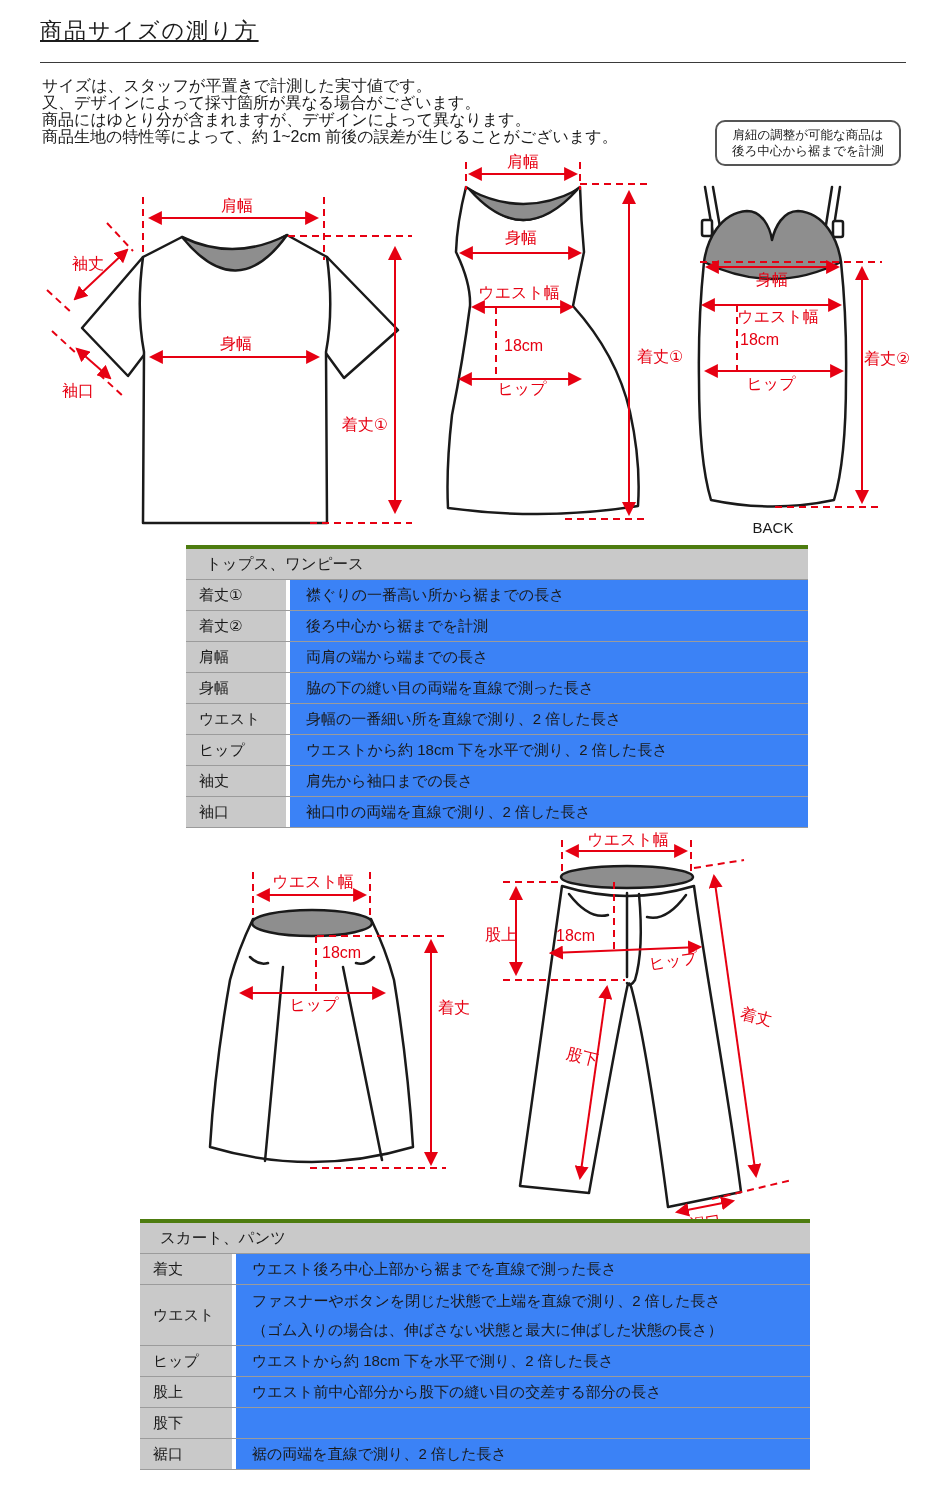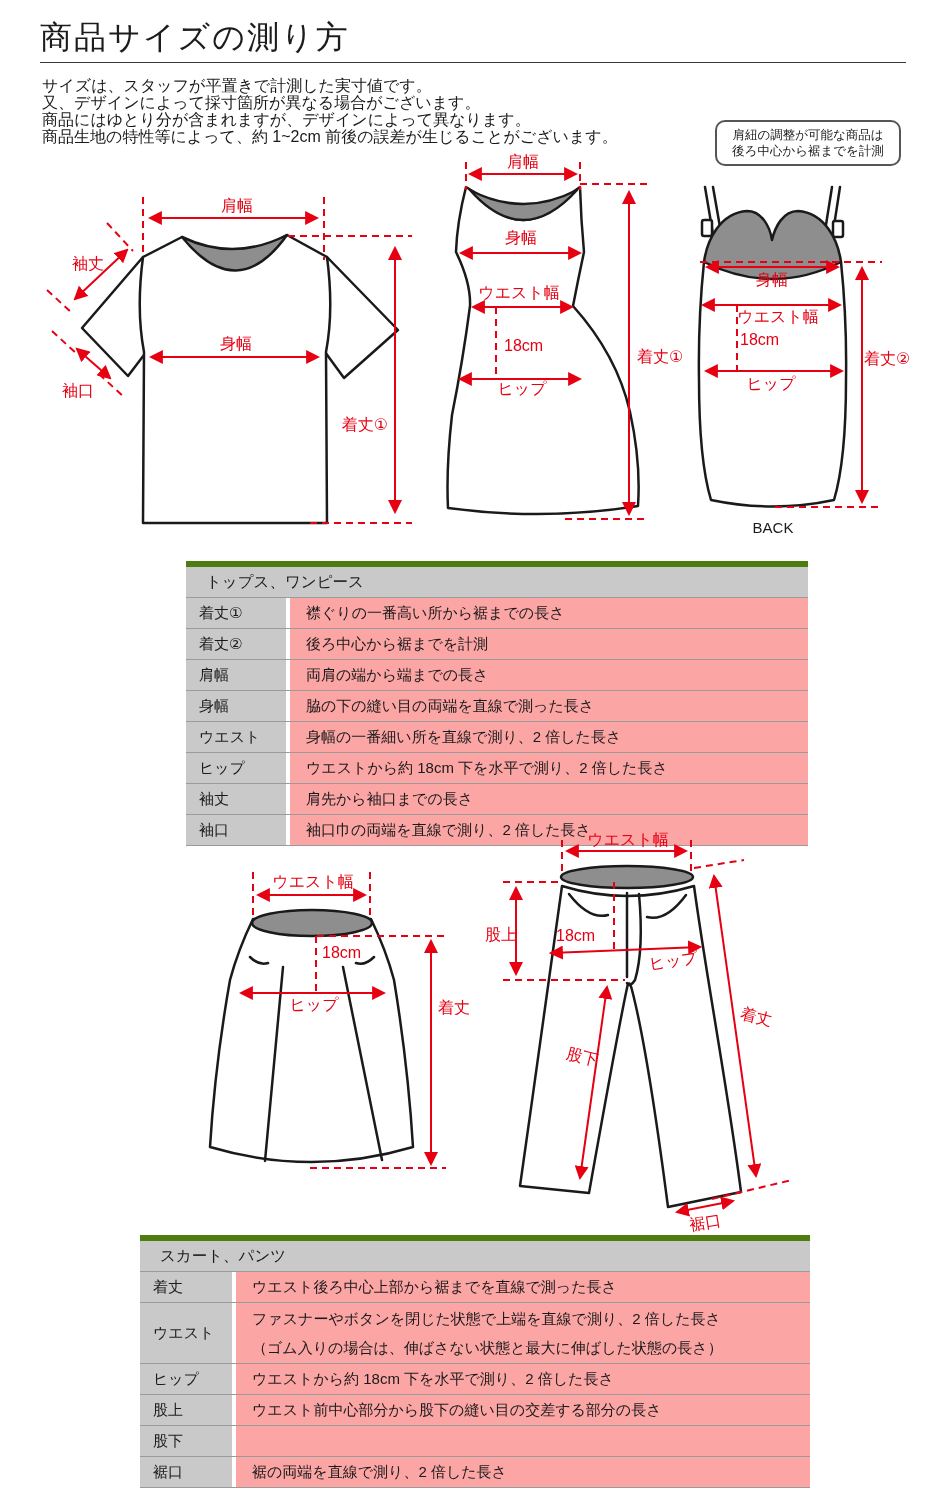--- a/index.html
+++ b/index.html
@@ -1,26 +1,26 @@
 <!DOCTYPE html>
 <html><head>
 <meta charset="utf-8">
 <style>
   html,body{margin:0;padding:0;background:#fff;}
   .page{position:relative;width:946px;height:1500px;background:#fff;overflow:hidden;
         font-family:"Liberation Sans","DejaVu Sans",sans-serif;color:#1a1a1a;}
   .abs{position:absolute;}
   
-  .title{left:40px;top:16px;font-size:32px;letter-spacing:2px;color:#1c1c1c;}
+  .title{left:40px;top:16px;font-size:22px;letter-spacing:2px;color:#1c1c1c;text-decoration:underline;}
   .title-rule{left:40px;right:40px;top:62px;height:0;border-top:1px solid #3a3a3a;}
   .intro{left:42px;top:77px;font-size:16px;line-height:17px;color:#191919;}
   .note-box{left:691px;top:120px;width:170px;border:2px solid #555;border-radius:10px;
             padding:5px 6px;font-size:12.5px;line-height:16px;text-align:center;color:#191919;margin-left:24px;}
   
-  .stable{background:#fca5a5;border-top:6px solid #4d7c0f;font-size:15px;margin-top:16px;}
+  .stable{background:#3b82f6;border-top:4px solid #4d7c0f;font-size:15px;}
   .thead{background:#c9c9c9;height:30px;line-height:30px;padding-left:20px;
          border-bottom:1px solid #9b9b9b;font-size:15.5px;}
   .trow{display:flex;border-bottom:1px solid #9b9b9b;}
   .tlabel{background:#c9c9c9;border-right:4px solid #fff;padding-left:13px;
           display:flex;align-items:center;flex:none;}
   .tdesc{padding-left:16px;display:flex;flex-direction:column;justify-content:center;}
   .t1 .tlabel{width:87px;}
   .t1 .trow{height:30px;}
   .t2 .tlabel{width:79px;}
   .t2 .trow{height:30px;}

